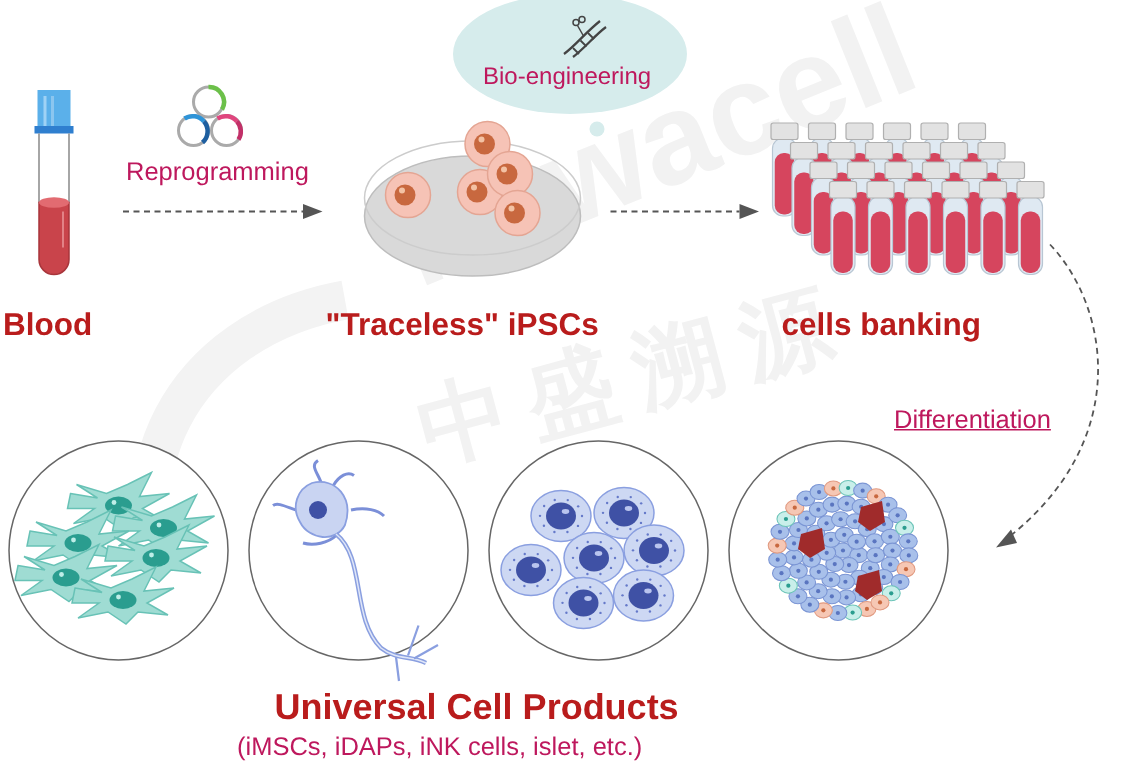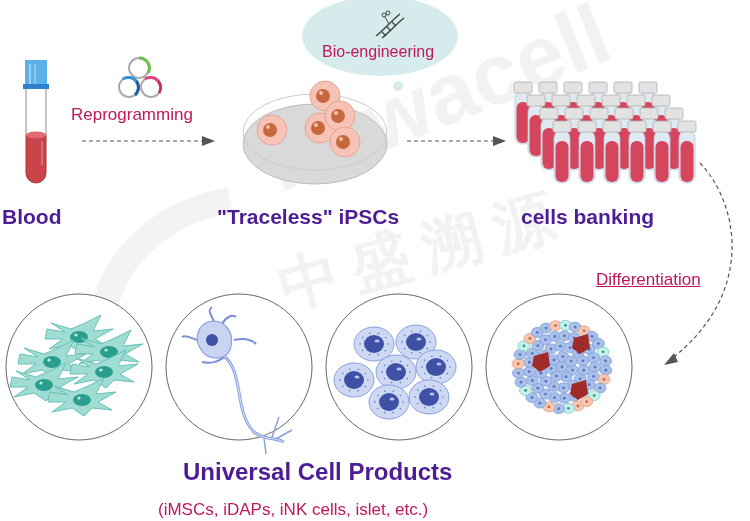--- a/index.html
+++ b/index.html
@@ -1,18 +1,18 @@
 <!DOCTYPE html>
 <html><head>
 <meta charset="utf-8">
 <style>
   html, body { margin: 0; padding: 0; background: #ffffff; }
   body { width: 750px; height: 521px; position: relative; overflow: hidden; font-family: "Liberation Sans", "DejaVu Sans", sans-serif; color: #333333; }
   .abs { position: absolute; }
-  .label-bold { font-weight: bold; font-size: 21px; color: #4c1d95; white-space: nowrap; }
+  .label-bold { font-weight: bold; font-size: 21px; color: #b91c1c; white-space: nowrap; }
   .label-reg { font-size: 17px; color: #be185d; white-space: nowrap; }
   svg { position: absolute; overflow: visible; }
   .watermark { position: absolute; color: #f2f2f2; font-weight: bold; white-space: nowrap; pointer-events: none; }
 </style>
 </head>
 <body>
 
 <div class="watermark" style="left:250px; top:120px; font-size:86px; transform:rotate(-22deg); transform-origin:left top;">nuwacell</div>
 <div class="watermark" style="left:270px; top:250px; font-size:60px; letter-spacing:14px; transform:rotate(-15deg); transform-origin:left top;">中盛溯源</div>
 <svg width="750" height="521" style="left:0;top:0;">
@@ -35,21 +35,21 @@
 <svg width="60" height="50" style="left:115px;top:55px;">
   <circle cx="24" cy="13" r="10" fill="none" stroke="#aaaaaa" stroke-width="2"></circle>
   <path d="M24 3 A10 10 0 0 1 33 18" fill="none" stroke="#6cc04a" stroke-width="3"></path>
   <circle cx="14" cy="32" r="10" fill="none" stroke="#aaaaaa" stroke-width="2"></circle>
   <path d="M8 24 A10 10 0 0 1 21 26" fill="none" stroke="#2f94d8" stroke-width="3"></path>
   <path d="M21 26 A10 10 0 0 1 20 40" fill="none" stroke="#1e5fa0" stroke-width="3"></path>
   <circle cx="36" cy="32" r="10" fill="none" stroke="#aaaaaa" stroke-width="2"></circle>
   <path d="M30 24 A10 10 0 0 1 43 26" fill="none" stroke="#e0457e" stroke-width="3"></path>
   <path d="M43 26 A10 10 0 0 1 44 38" fill="none" stroke="#c23068" stroke-width="3"></path>
 </svg>
-<div class="abs label-reg" style="left:71px; top:105px;">Reprogramming</div>
+<div class="abs label-reg" style="left:84px; top:105px;">Reprogramming</div>
 
 <svg width="140" height="14" style="left:80px;top:134px;">
   <line x1="2" y1="7" x2="122" y2="7" stroke="#555" stroke-width="1.2" stroke-dasharray="4 3"></line>
   <polygon points="122,2 135,7 122,12" fill="#555"></polygon>
 </svg>
 
 <svg width="170" height="100" style="left:300px;top:0;">
   <ellipse cx="80" cy="36" rx="78" ry="40" fill="#d6ecec"></ellipse>
   <circle cx="98" cy="86" r="5" fill="#d6ecec"></circle>
 </svg>
@@ -524,13 +524,13 @@
     <ellipse cx="110.15826501578604" cy="103.52921322145005" rx="6" ry="5" fill="#c9efea" stroke="#6cc4b8" stroke-width="0.7"></ellipse>
     <circle cx="110.15826501578604" cy="103.52921322145005" r="1.4" fill="#2a9d8f"></circle>
     <ellipse cx="102.66951946483438" cy="109.6120190896194" rx="6" ry="5" fill="#f6c7b4" stroke="#e19a80" stroke-width="0.7"></ellipse>
     <circle cx="102.66951946483438" cy="109.6120190896194" r="1.4" fill="#c8683f"></circle>
     <path d="M50 64 L64 60 L66 74 L56 80 L48 74 Z" fill="#a02b2b"></path>
     <path d="M90 46 L104 42 L106 56 L96 62 L88 56 Z" fill="#a02b2b"></path>
     <path d="M88 92 L102 88 L104 102 L94 108 L86 102 Z" fill="#a02b2b"></path>
   </svg>
 
 <div class="abs label-bold" style="left:183px; top:458px; font-size:24px;">Universal Cell Products</div>
-<div class="abs label-reg" style="left:158px; top:488px;margin-top:12px;">(iMSCs, iDAPs, iNK cells, islet, etc.)</div>
+<div class="abs label-reg" style="left:158px; top:488px;">(iMSCs, iDAPs, iNK cells, islet, etc.)</div>
 
 </body></html>

